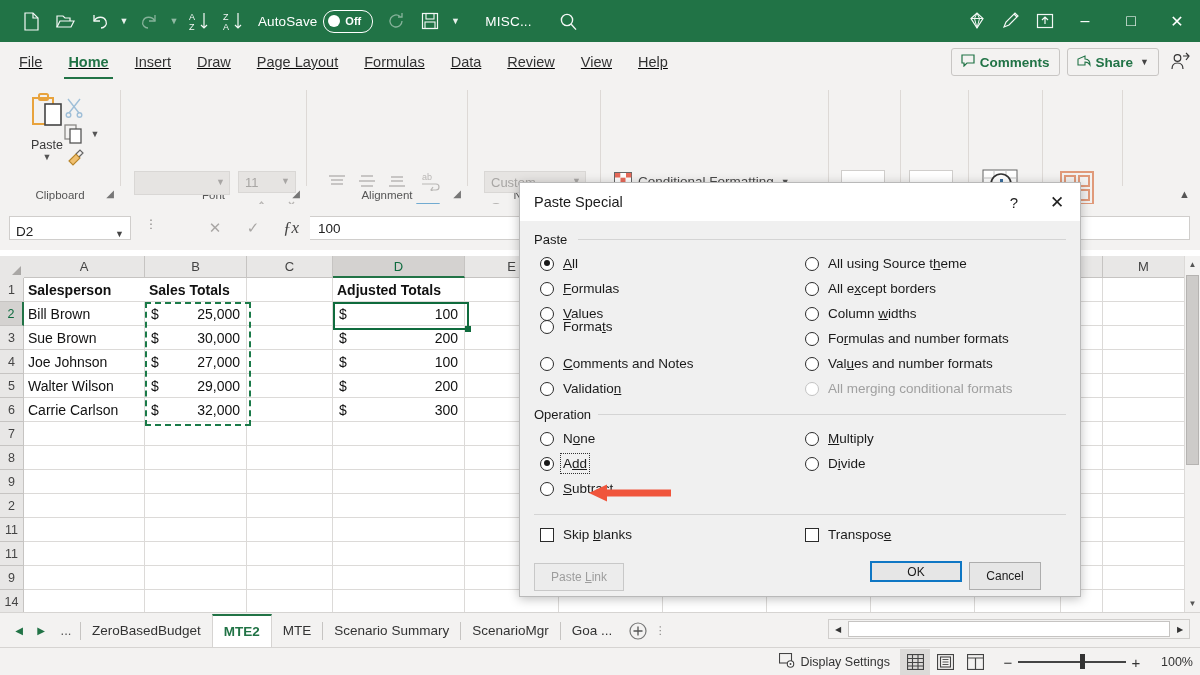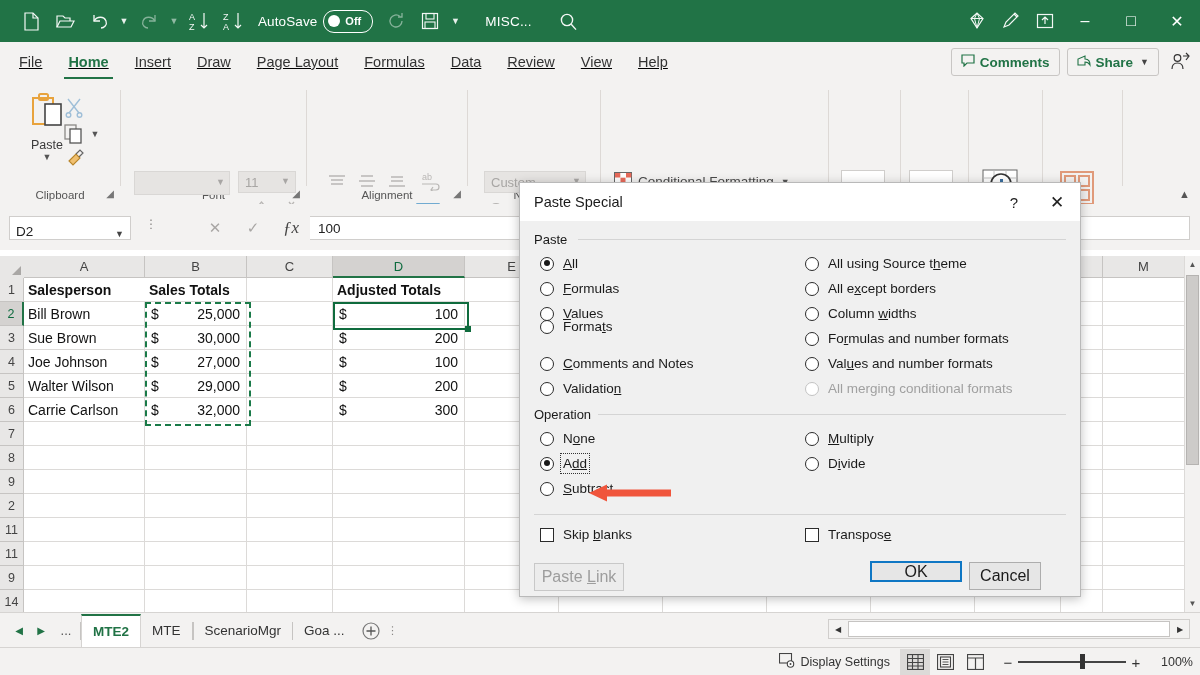--- a/index.html
+++ b/index.html
@@ -227,21 +227,21 @@
   .rd.dis{border-color:#c3c3c3;}
   .rd.on:after{
     content:"";position:absolute;left:2.5px;top:2.5px;width:6px;height:6px;border-radius:50%;background:#1a1a1a;
   }
   .rlabel{position:relative;}
   .rlabel.focus{outline:1px dotted #333;outline-offset:2px;}
   .cb-row{position:absolute;display:flex;align-items:center;gap:9px;font-size:13.5px;color:#1a1a1a;}
   .cb{width:14px;height:14px;border:1.4px solid #2b2b2b;background:#fff;box-sizing:border-box;flex:0 0 auto;}
   .dbtn{
     position:absolute;height:28px;border:1px solid #adadad;background:#e6e6e6;
-    display:flex;align-items:center;justify-content:center;font-size:16px;color:#1a1a1a;
+    display:flex;align-items:center;justify-content:center;font-size:12px;color:#1a1a1a;
     box-sizing:border-box;
   }
   .dbtn.primary{border:2px solid #0f77c4;background:#e6e6e6;}
   .dbtn.disabled{color:#9d9d9d;background:#ececec;border-color:#c8c8c8;}
   .arrow-anno{position:absolute;left:587px;top:483px;width:86px;height:20px;}
   u.acc{text-decoration:underline;}
 </style>
 </head>
 <body>
 
@@ -931,23 +931,25 @@
       <div class="vsbtn" style="position:absolute;bottom:0">▼</div>
     </div>
   </div>
 
   <div class="tabbar">
     <div style="width:8px"></div>
     <div class="navbtn">◀</div>
     <div class="navbtn">▶</div>
     <div class="tabdots">...</div>
     <div class="tabdiv"></div>
+    <div class="stab">ZeroBasedBudget</div>
     <div class="stab active">MTE2</div>
     <div class="stab">MTE</div>
     <div class="tabdiv"></div>
+    <div class="stab">Scenario Summary</div>
     <div class="tabdiv"></div>
     <div class="stab">ScenarioMgr</div>
     <div class="tabdiv"></div>
     <div class="stab">Goa ...</div>
     <div class="addsheet">
       <svg width="18" height="18" viewBox="0 0 18 18">
           <circle cx="9" cy="9" r="8" fill="none" stroke="#777" stroke-width="1.2"></circle>
           <path d="M9 4.5v9M4.5 9h9" stroke="#555" stroke-width="1.3"></path>
         </svg>
     </div>

